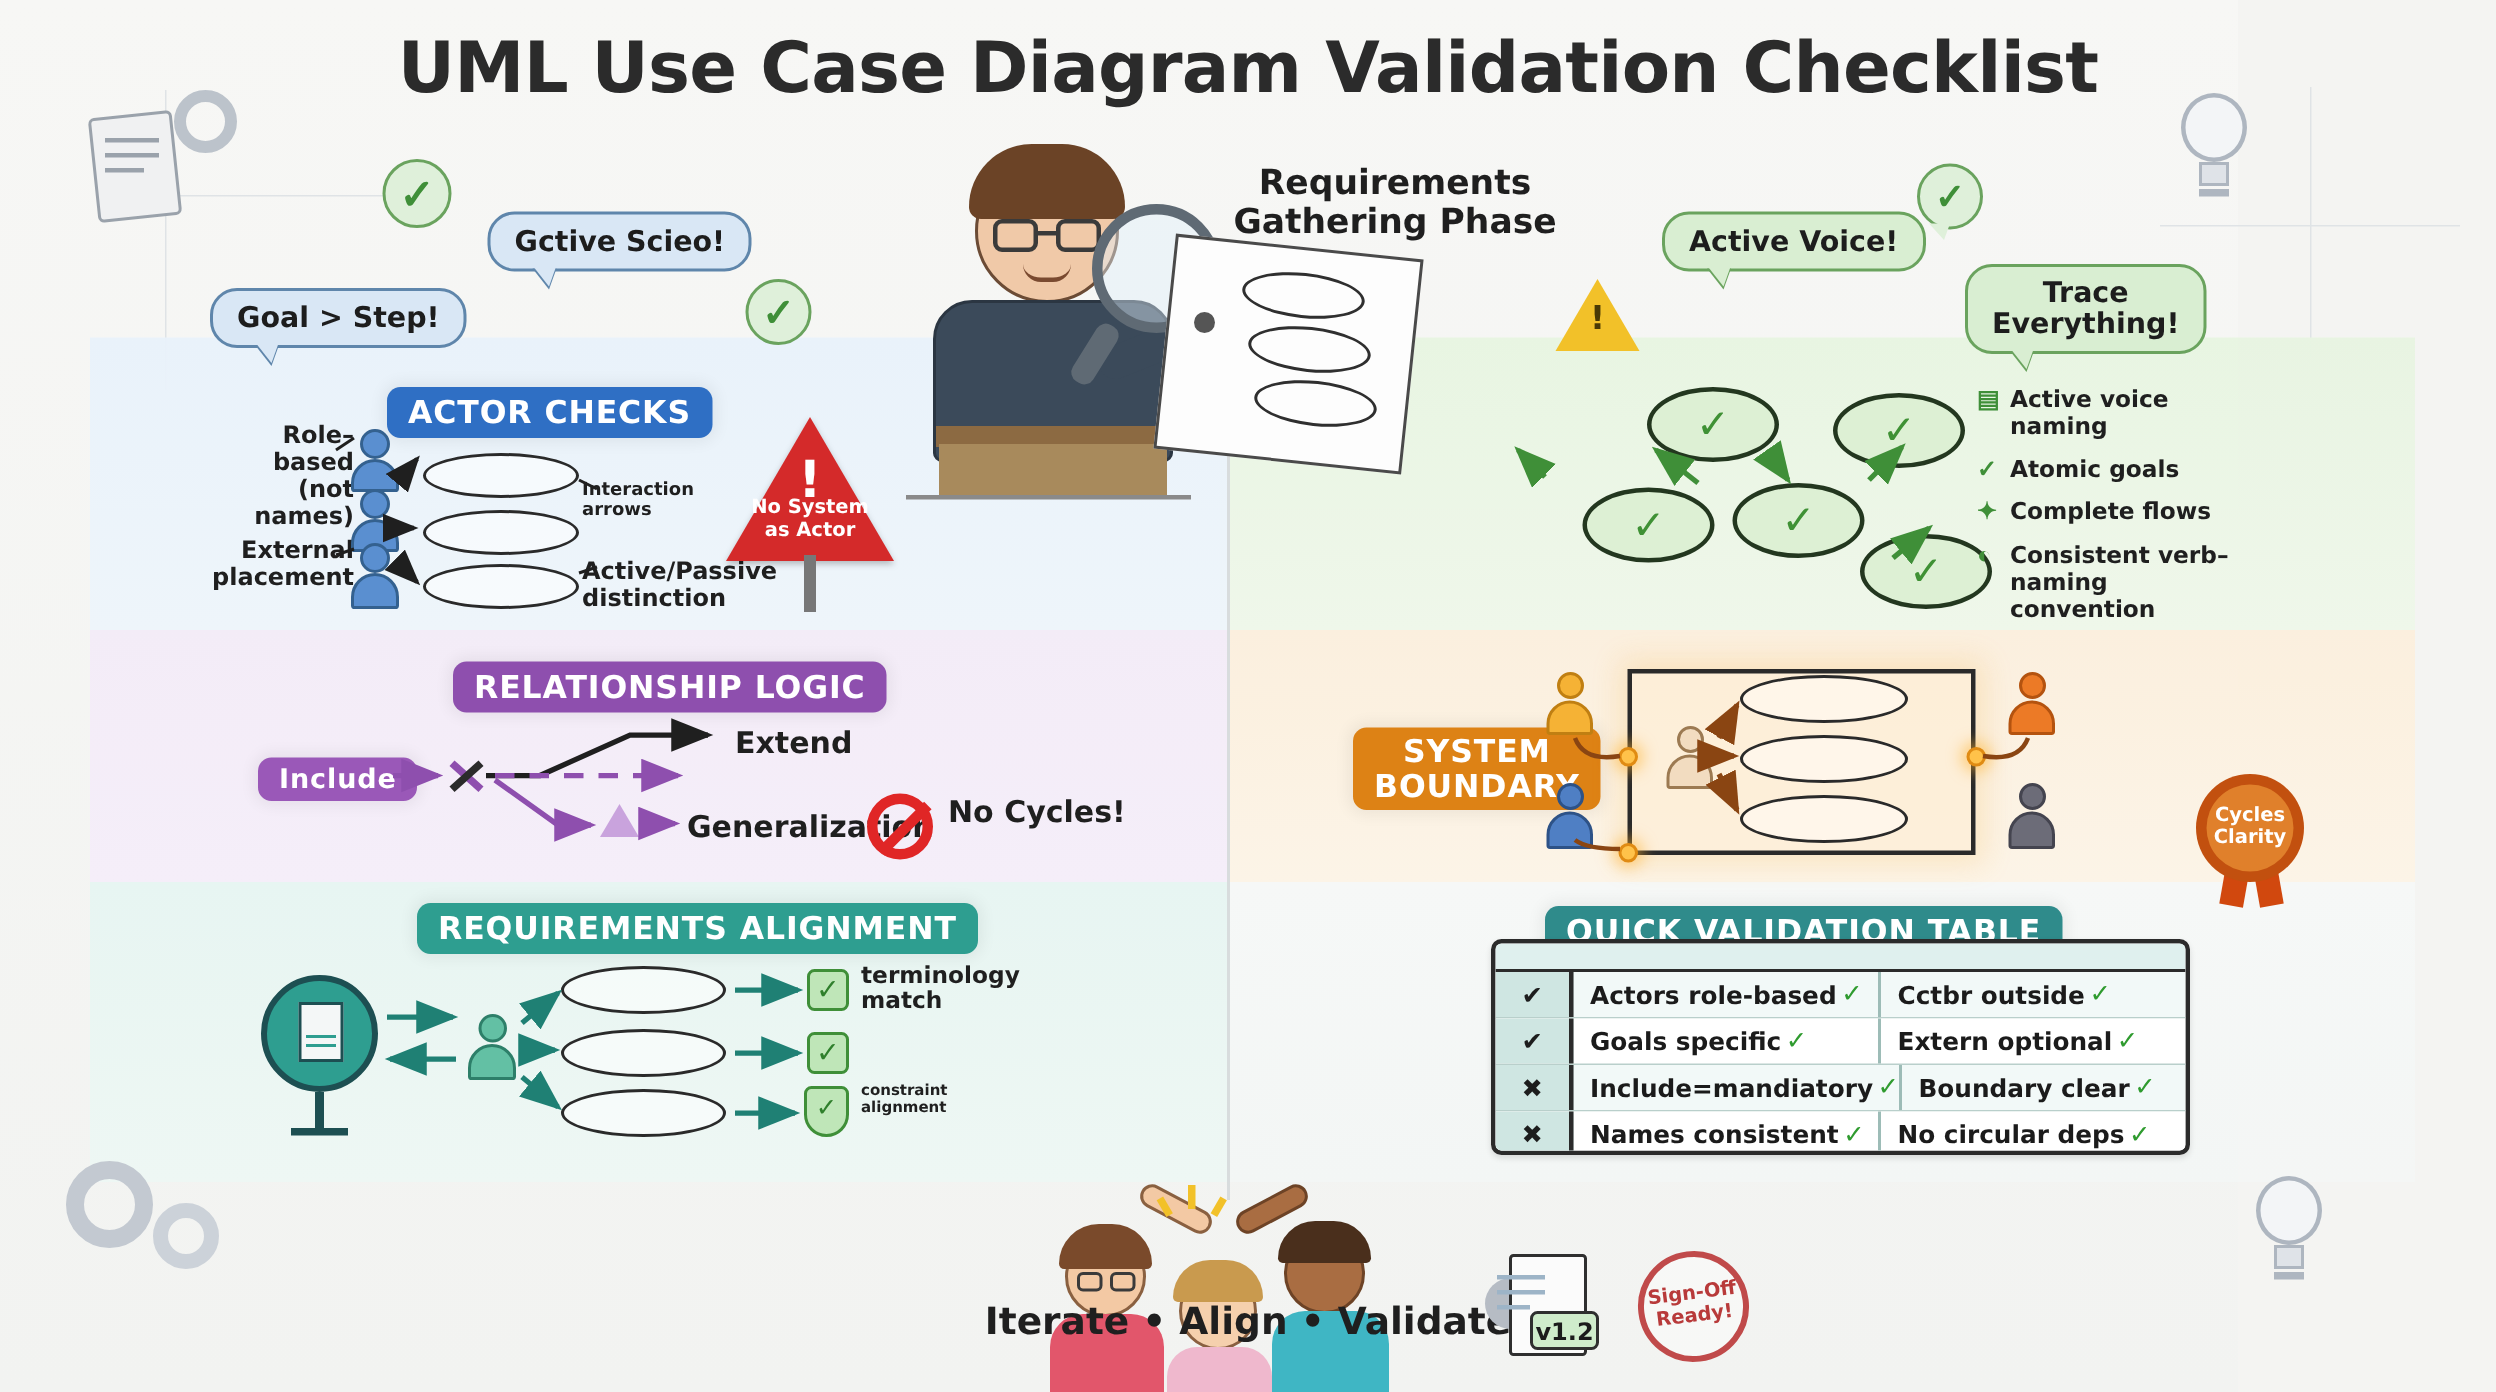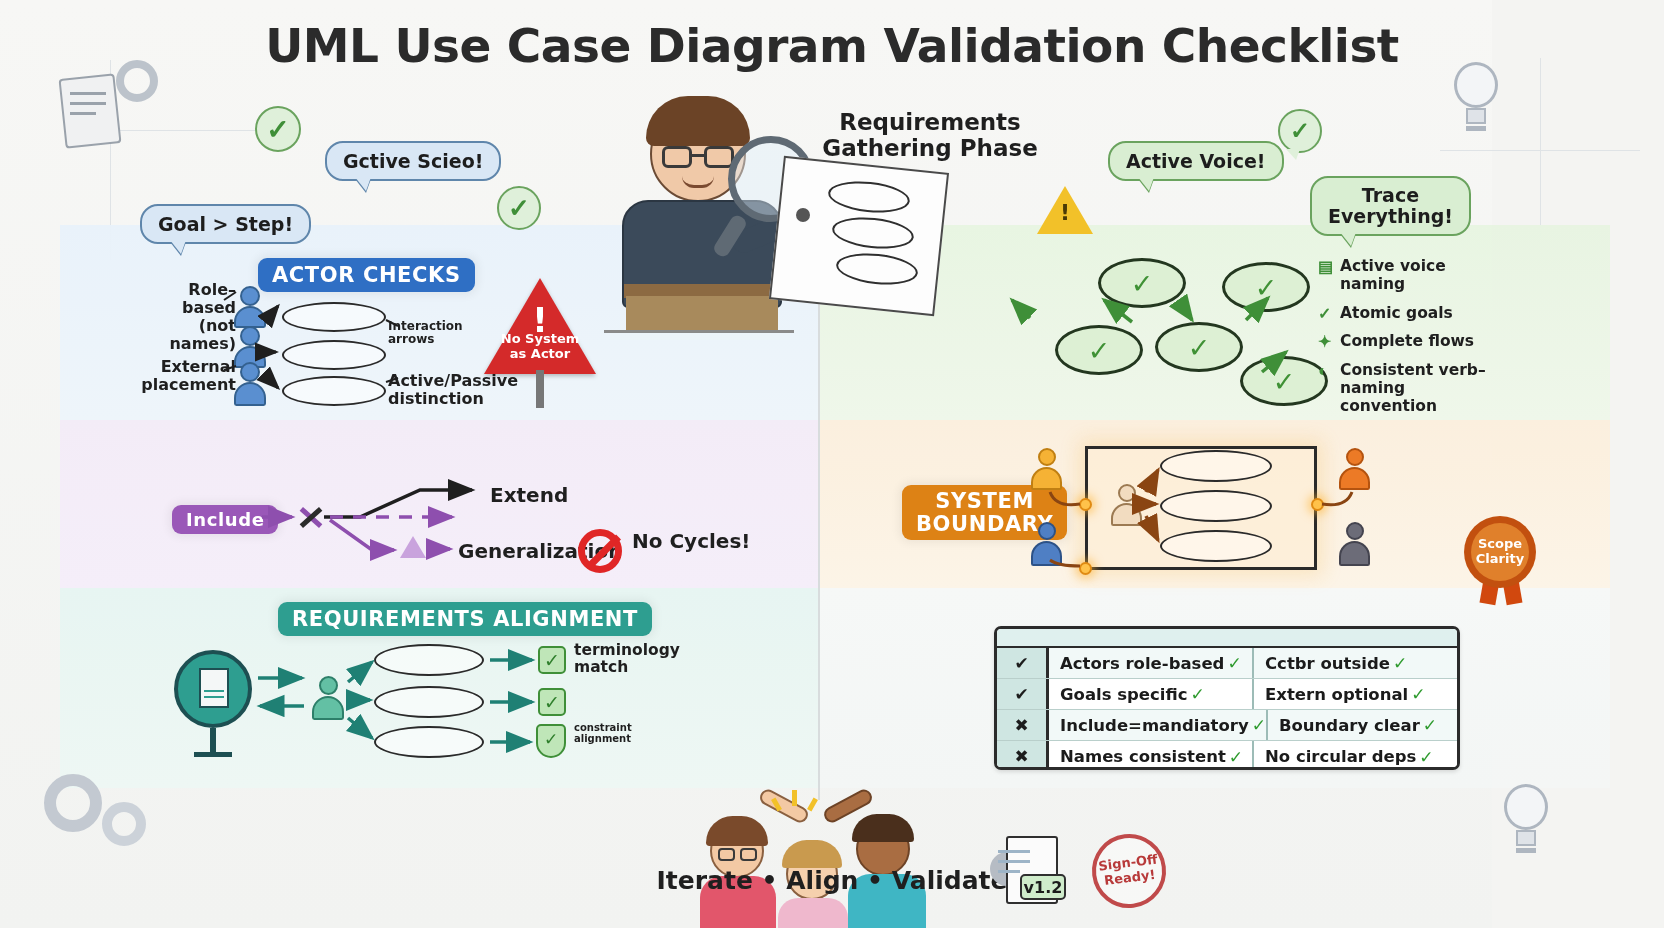--- a/index.html
+++ b/index.html
@@ -86,21 +86,21 @@
     border-right: 5px solid transparent;
     border-top: 14px solid currentColor;
   }
   .bubble.blue { background:#d9e7f5; border:2px solid #5f86ab; color:#d9e7f5; }
   .bubble.blue span { color:#1d1d1d; }
   .bubble.blue::after { border-top-color:#d9e7f5; filter: drop-shadow(0 2px 0 #5f86ab); }
   .bubble.green { background:#d9eed2; border:2px solid #6aa35e; color:#d9eed2; }
   .bubble.green span { color:#1d1d1d; }
   .bubble.green::after { border-top-color:#d9eed2; filter: drop-shadow(0 2px 0 #6aa35e); }
 
-  #bub-goal   { left:140px; top:204px; }
+  #bub-goal   { left:140px; top:192px; }
   #bub-garbled{ left:325px; top:141px; }
   #bub-active { left:1108px; top:141px; }
   #bub-trace  { left:1310px; top:176px; white-space:normal; line-height:1.1; text-align:center; }
 
   
   .checkcircle {
     position:absolute; border-radius:50%;
     background:#dff0da; border:2px solid #6aa35e;
     display:flex; align-items:center; justify-content:center;
     color:#3f8f38; font-weight:bold;
@@ -386,20 +386,21 @@
   <div id="warn-sign">
     <div class="tri"></div>
     <div class="bang">!</div>
     <div class="stxt">
       <div>No System</div>
       <div>as Actor</div>
     </div>
     <div class="post"></div>
   </div>
 
+  <div class="chip" id="chip-rel">RELATIONSHIP LOGIC</div>
 
   <div class="chip" style="left:172px; top:505px; background:#9a58b8; font-size:18px; padding:4px 14px;">Include</div>
 
   <div class="lbl" style="left:490px; top:484px; font-size:20px;">Extend</div>
   <div class="lbl" style="left:458px; top:540px; font-size:20px;">Generalization</div>
 
   <div id="nocycle"></div>
   <div class="lbl" style="left:632px; top:530px; font-size:20px;">No Cycles!</div>
 
   <div style="position:absolute;left:400px;top:536px;width:0;height:0;
@@ -514,26 +515,27 @@
   <div class="dot" style="left:1079px; top:498px;"></div>
   <div class="dot" style="left:1311px; top:498px;"></div>
   <div class="dot" style="left:1079px; top:562px;"></div>
 
   <div id="scope-badge">
     <div class="rib l"></div>
     <div class="rib r"></div>
     <div class="outer"></div>
     <div class="inner">
       <div>
-        <div>Scope</div>
+        <div>Cycles</div>
         <div>Clarity</div>
       </div>
     </div>
   </div>
 
+  <div class="chip" id="chip-tbl">QUICK VALIDATION TABLE</div>
 
   <div id="vtable">
     <div class="thead-pad"></div>
     <div class="vrow">
       <div class="vstat">✔</div>
       <div class="vcell">
           <span>Actors role-based</span>
           <span class="tick">✓</span>
         </div>
       <div class="vcell second">

